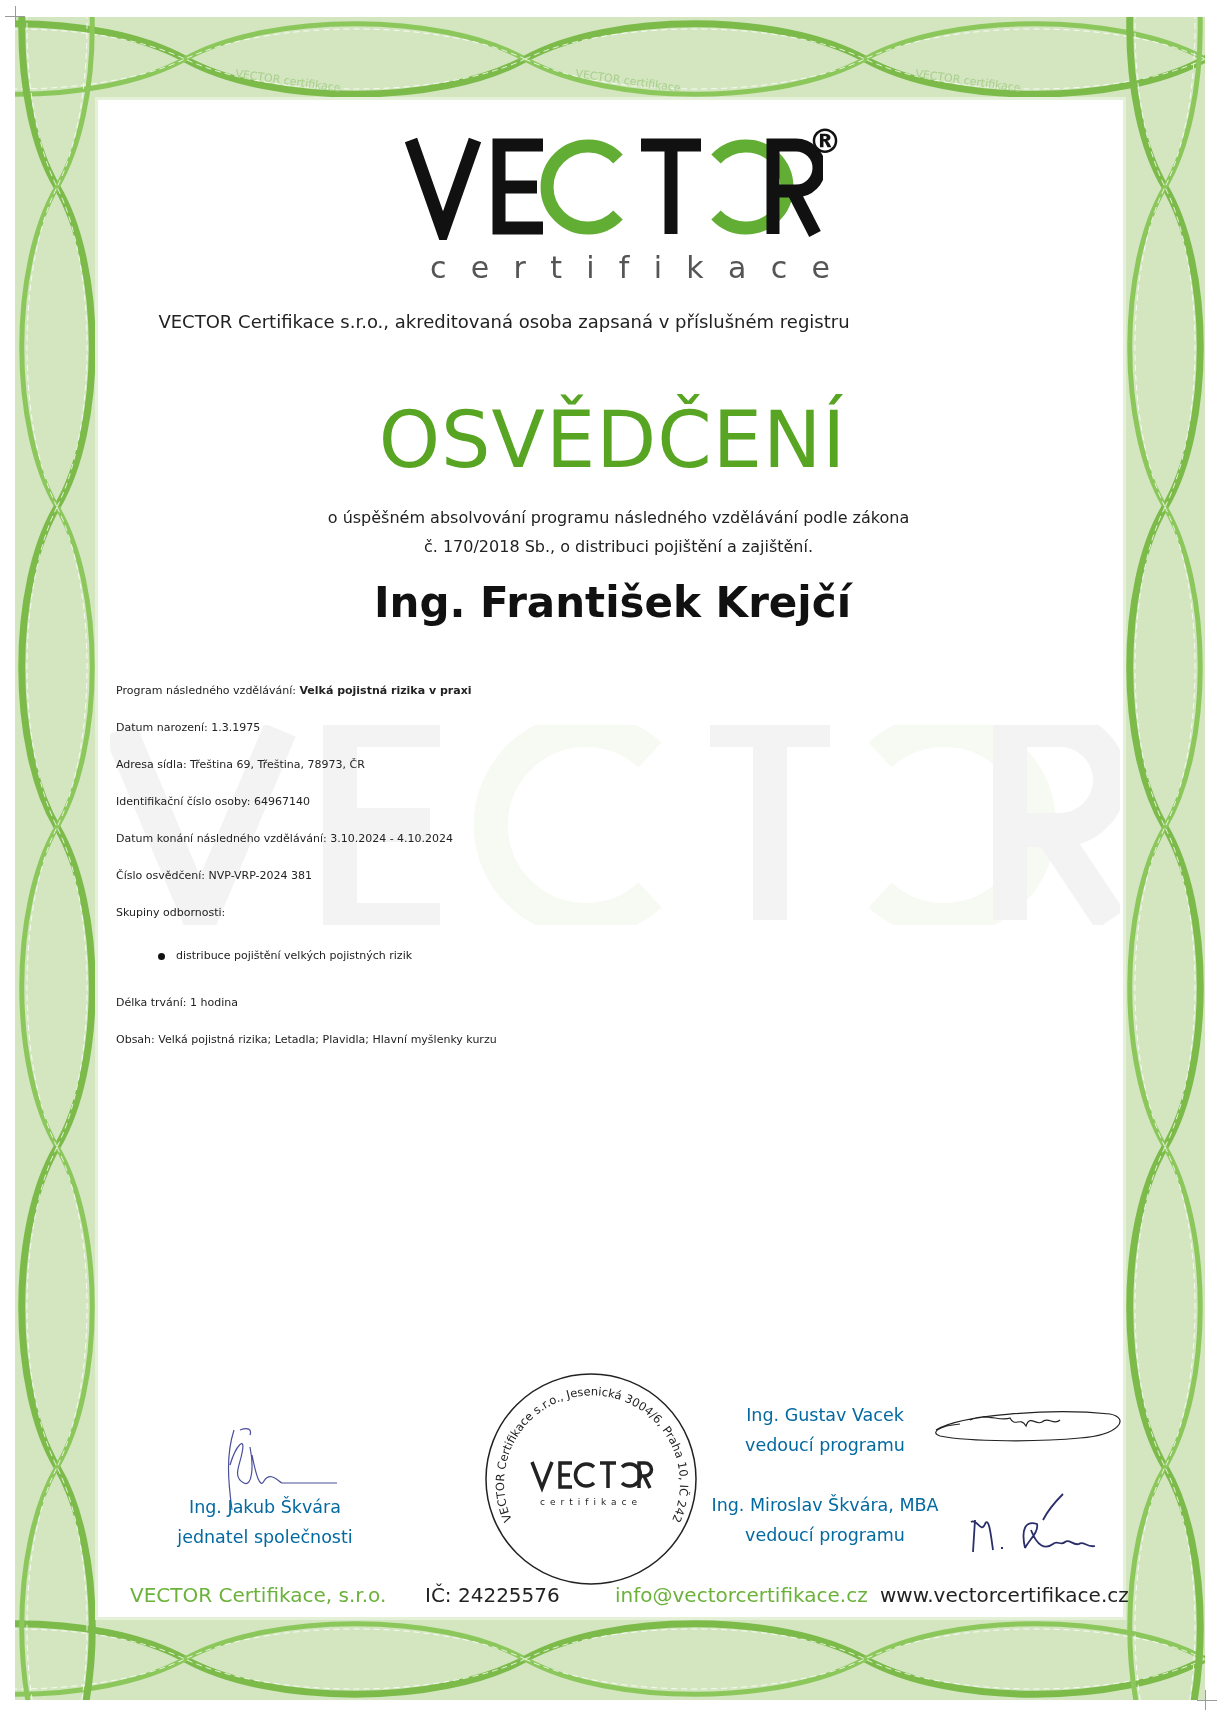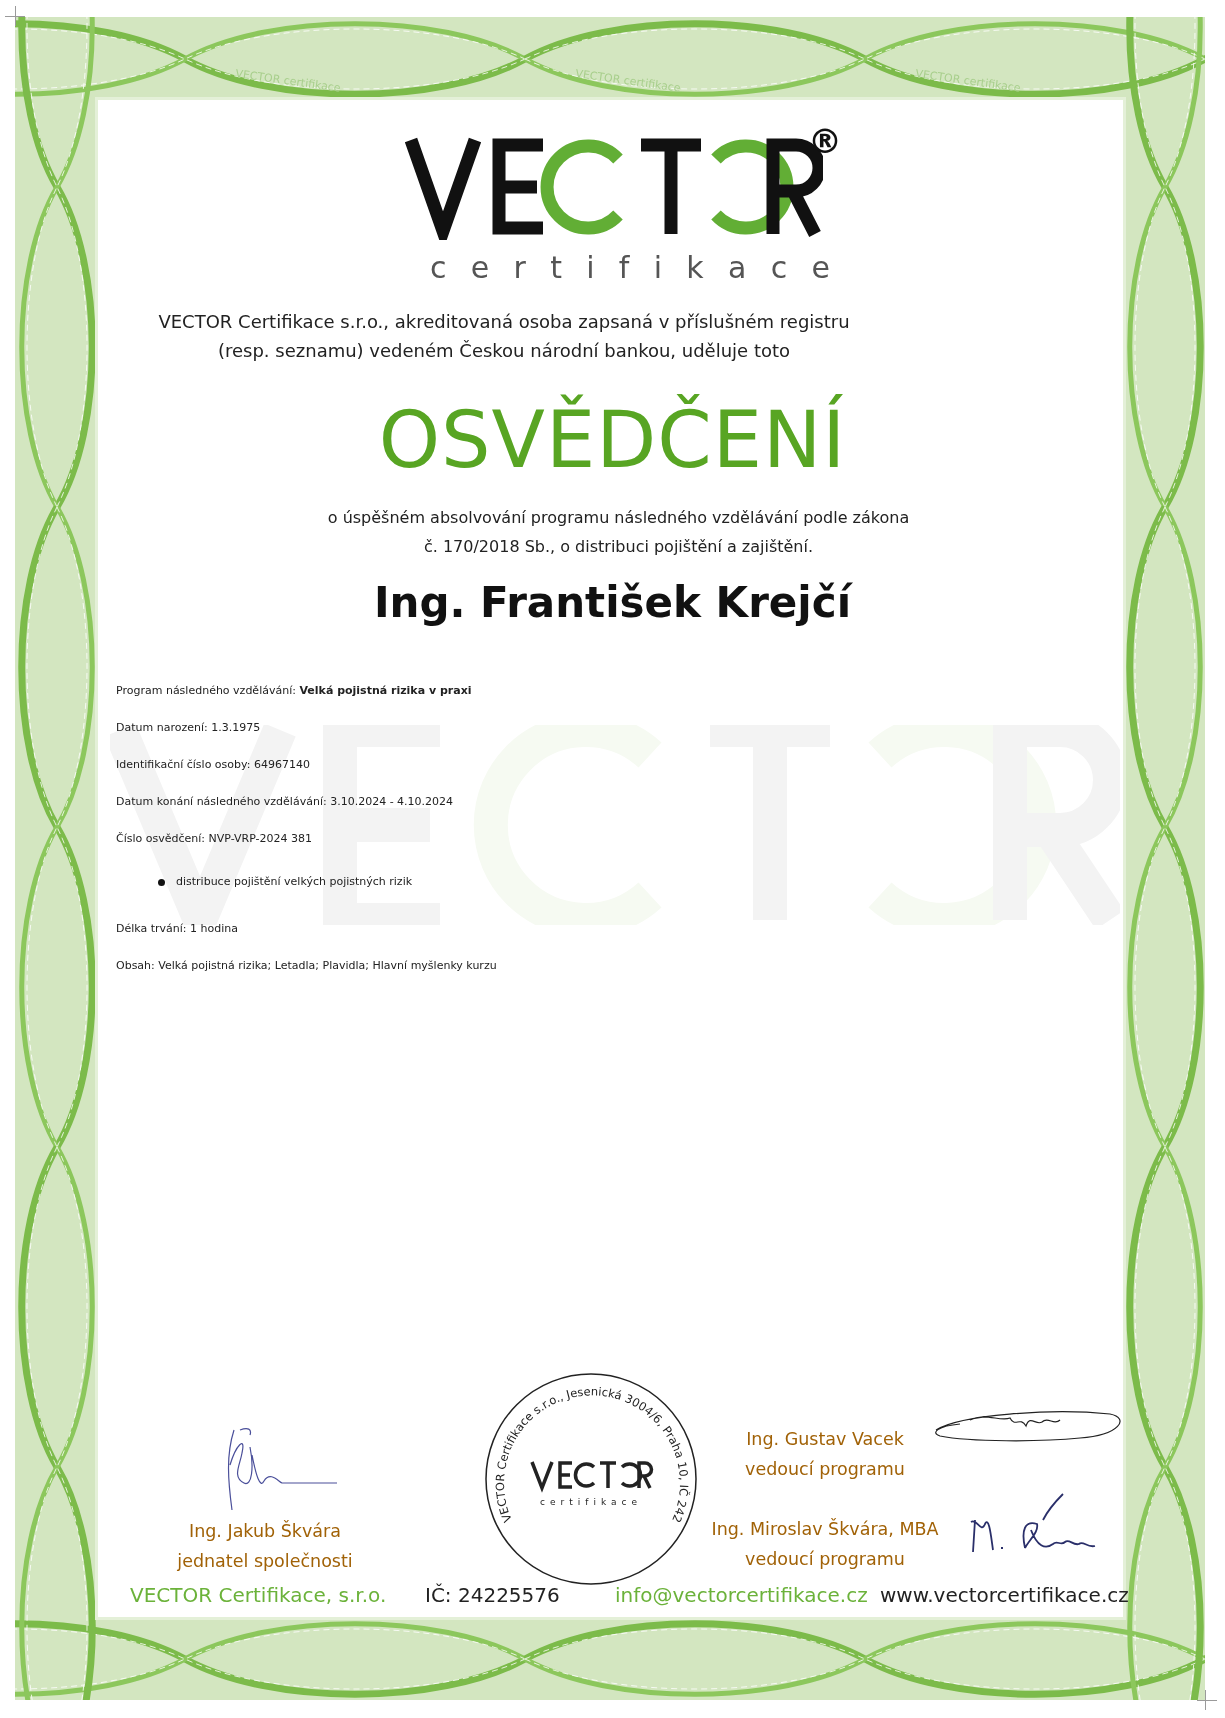--- a/index.html
+++ b/index.html
@@ -20,21 +20,21 @@
            font-family:"DejaVu Sans", sans-serif; font-weight:normal; letter-spacing:1px; }
   .subtitle { position:absolute; left:6px; width:1225px; top:503px; text-align:center; font-size:16px; line-height:29px; color:#222; }
   .person { position:absolute; left:0; width:1225px; top:578px; text-align:center; font-size:42px; font-weight:bold; color:#111; }
   .watermark { position:absolute; left:110px; top:725px; width:1010px; height:200px; }
   .details { position:absolute; left:116px; top:672px; width:980px; font-size:11px; color:#222; }
   .row { height:37px; line-height:37px; white-space:nowrap; }
   .row b { font-weight:bold; }
   .bullets { margin:6px 0 10px 0; padding:0; list-style:none; }
   .bullets li { padding-left:60px; position:relative; height:37px; line-height:37px; }
   .bullets li::before { content:""; position:absolute; left:42px; top:16px; width:7px; height:7px; border-radius:50%; background:#111; }
-  .sig-name { font-size:17.5px; color:#a16207; text-align:center; line-height:30px;margin-top:24px; }
+  .sig-name { font-size:17.5px; color:#0369a1; text-align:center; line-height:30px; }
   .footer { position:absolute; top:1583px; font-size:20px; }
   .green { color:#6bb23a; }
   .dark { color:#222; }
 </style>
 </head>
 <body>
 
 <div class="frame">
   <svg class="frame-svg" width="1190" height="1683" viewBox="0 0 1190 1683">
     <defs>
@@ -124,21 +124,20 @@
   <span>f</span>
   <span>i</span>
   <span>k</span>
   <span>a</span>
   <span>c</span>
   <span>e</span>
 </div>
 
 <div class="intro">
   <div>VECTOR Certifikace s.r.o., akreditovaná osoba zapsaná v příslušném registru</div>
-  <div>(resp. seznamu) vedeném Českou národní bankou, uděluje toto</div>
 </div>
 
 <div class="title">OSVĚDČENÍ</div>
 
 <div class="subtitle">
   <div>o úspěšném absolvování programu následného vzdělávání podle zákona</div>
   <div>č. 170/2018 Sb., o distribuci pojištění a zajištění.</div>
 </div>
 
 <div class="person">Ing. František Krejčí</div>
@@ -146,31 +145,36 @@
 <div class="details">
   <div class="row">
     <span>Program následného vzdělávání:</span>
     <b>Velká pojistná rizika v praxi</b>
   </div>
   <div class="row">
     <span>Datum narození:</span>
     <span>1.3.1975</span>
   </div>
   <div class="row">
+    <span>Adresa sídla:</span>
+    <span>Třeština 69, Třeština, 78973, ČR</span>
+  </div>
+  <div class="row">
     <span>Identifikační číslo osoby:</span>
     <span>64967140</span>
   </div>
   <div class="row">
     <span>Datum konání následného vzdělávání:</span>
     <span>3.10.2024 - 4.10.2024</span>
   </div>
   <div class="row">
     <span>Číslo osvědčení:</span>
     <span>NVP-VRP-2024 381</span>
   </div>
+  <div class="row">Skupiny odbornosti:</div>
   <ul class="bullets">
     <li>distribuce pojištění velkých pojistných rizik</li>
   </ul>
   <div class="row">
     <span>Délka trvání:</span>
     <span>1 hodina</span>
   </div>
   <div class="row">
     <span>Obsah:</span>
     <span>Velká pojistná rizika; Letadla; Plavidla; Hlavní myšlenky kurzu</span>

